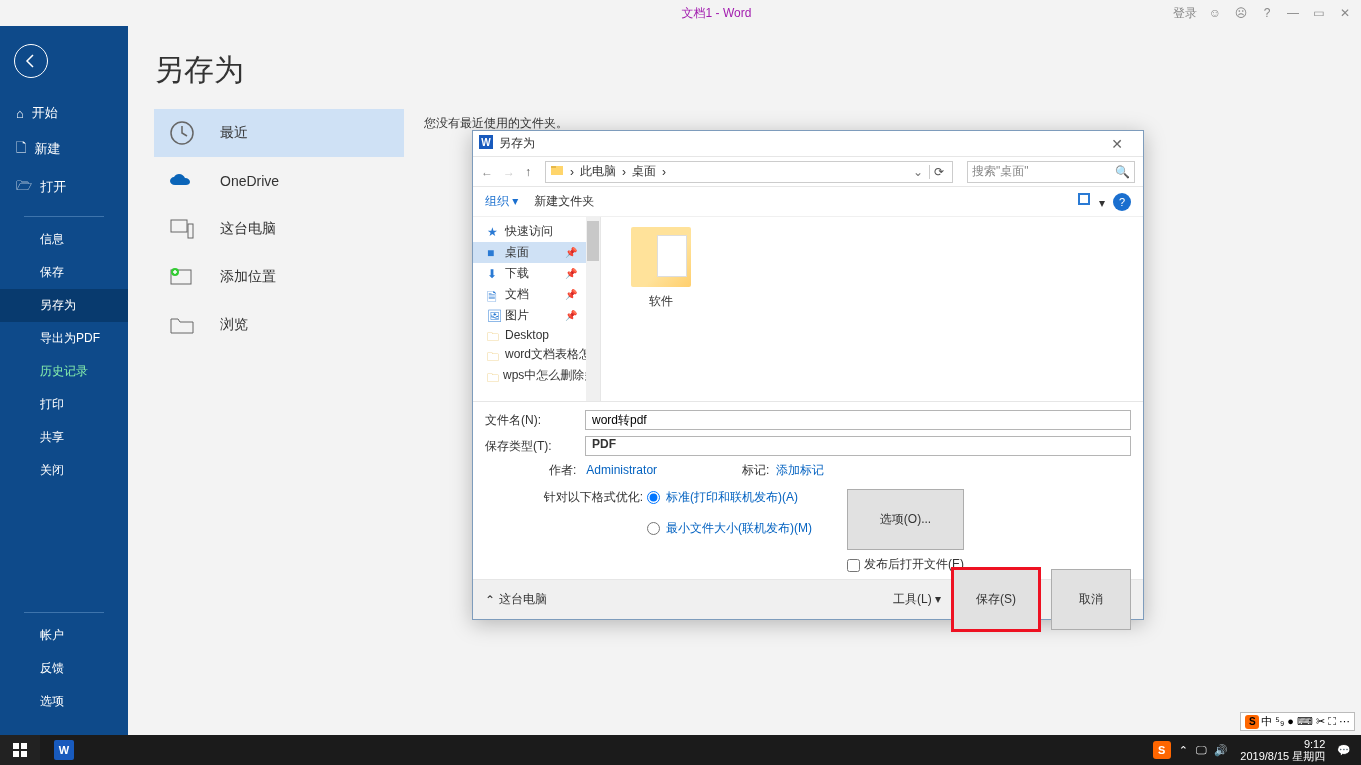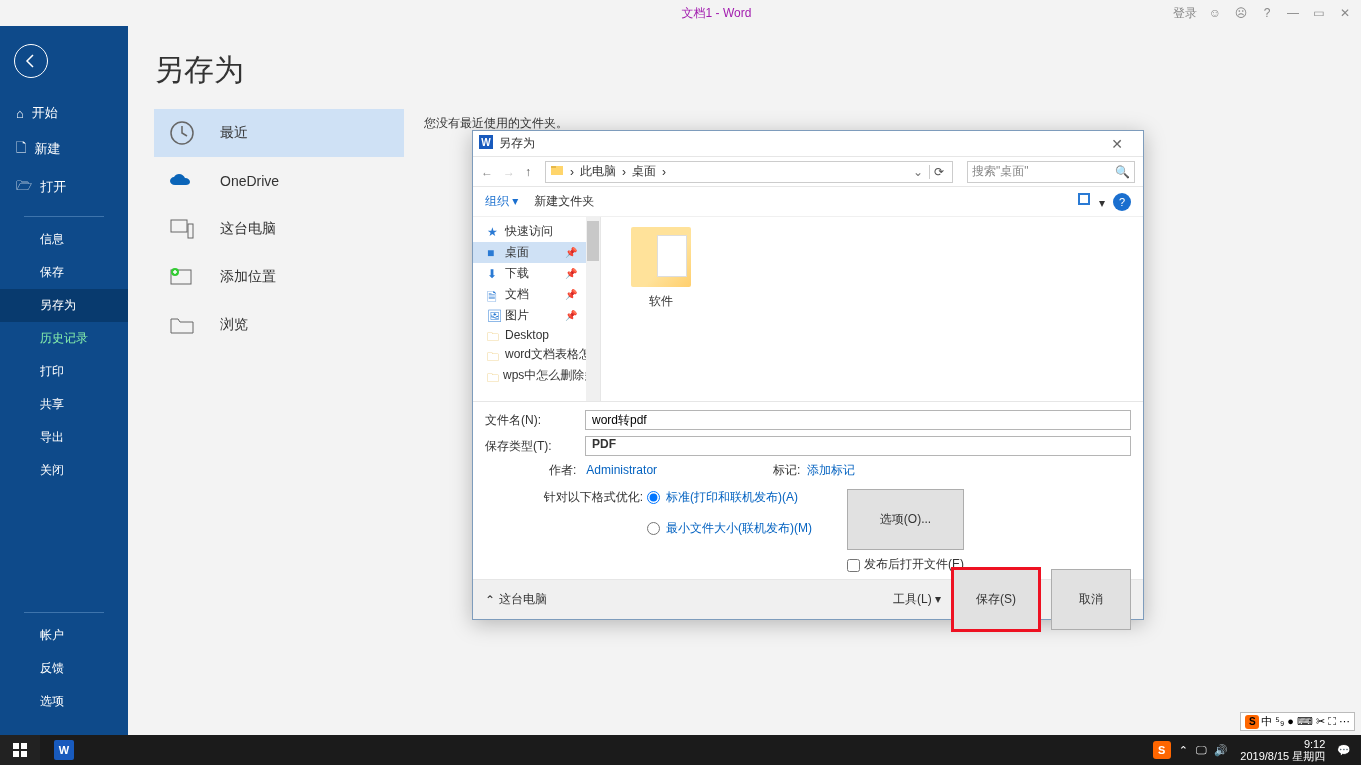--- a/index.html
+++ b/index.html
@@ -57,21 +57,21 @@
 .file-thumb { width: 60px; height: 60px; margin: 0 auto 6px; background: linear-gradient(135deg,#ffe29a 60%, #ffcf6e 100%); border-radius: 2px; position: relative; }
 .file-thumb::after { content:""; position:absolute; right:4px; top:8px; width:28px; height:40px; background:#fff; border:1px solid #ddd; }
 .file-thumb-red { position:absolute; right:8px; top:14px; width:20px; height:20px; border-radius:50%; background:#f45; box-shadow:0 0 0 2px #fff; }
 .file-name { font-size: 12px; }
 
 .dlg-fields { padding: 8px 12px 4px; border-top: 1px solid #e6e6e6; }
 .fld-row { display: flex; align-items: center; margin-bottom: 6px; }
 .fld-label { width: 100px; padding-right: 8px; font-size: 12px; }
 .fld-input { flex: 1; border: 1px solid #b5b5b5; height: 20px; padding: 0 6px; font-size: 12px; background: #fff; }
 .fld-input.select { background: #fff; color: #333; font-weight: bold; }
-.meta-row { display: flex; padding-left: 64px; gap: 116px; font-size: 12px; margin-top: 6px; }
+.meta-row { display: flex; padding-left: 64px; gap: 85px; font-size: 12px; margin-top: 6px; }
 .blue { color: #0563c1; cursor: pointer; }
 
 .opt-block { display: flex; padding: 6px 12px 6px 34px; gap: 30px; font-size: 12px; }
 .opt-left { width: 310px; }
 .opt-left-label { text-align: right; padding-right: 4px; margin-bottom: 2px; }
 .radio-row { display: flex; align-items: flex-start; gap: 6px; color: #0563c1; }
 .opt-right { display: flex; flex-direction: column; gap: 6px; }
 .btn { border: 1px solid #adadad; background: #e1e1e1; padding: 21px 22px; font-size: 12px; cursor: pointer; min-width: 80px; text-align: center; }
 .btn-save-highlight { border: 3px solid #e12; }
 
@@ -130,31 +130,31 @@
     <div class="bs-sep"></div>
     <div class="bs-item sub">
         <span>信息</span>
       </div>
     <div class="bs-item sub">
         <span>保存</span>
       </div>
     <div class="bs-item sub active">
         <span>另存为</span>
       </div>
+    <div class="bs-item sub">
+        <span>导出为PDF</span>
+      </div>
     <div class="bs-item sub disabled">
         <span>历史记录</span>
       </div>
     <div class="bs-item sub">
         <span>打印</span>
       </div>
     <div class="bs-item sub">
         <span>共享</span>
-      </div>
-    <div class="bs-item sub">
-        <span>导出</span>
       </div>
     <div class="bs-item sub">
         <span>关闭</span>
       </div>
     <div class="bs-bottom">
       <div class="bs-sep"></div>
       <div class="bs-item sub">
           <span>帐户</span>
         </div>
       <div class="bs-item sub">

